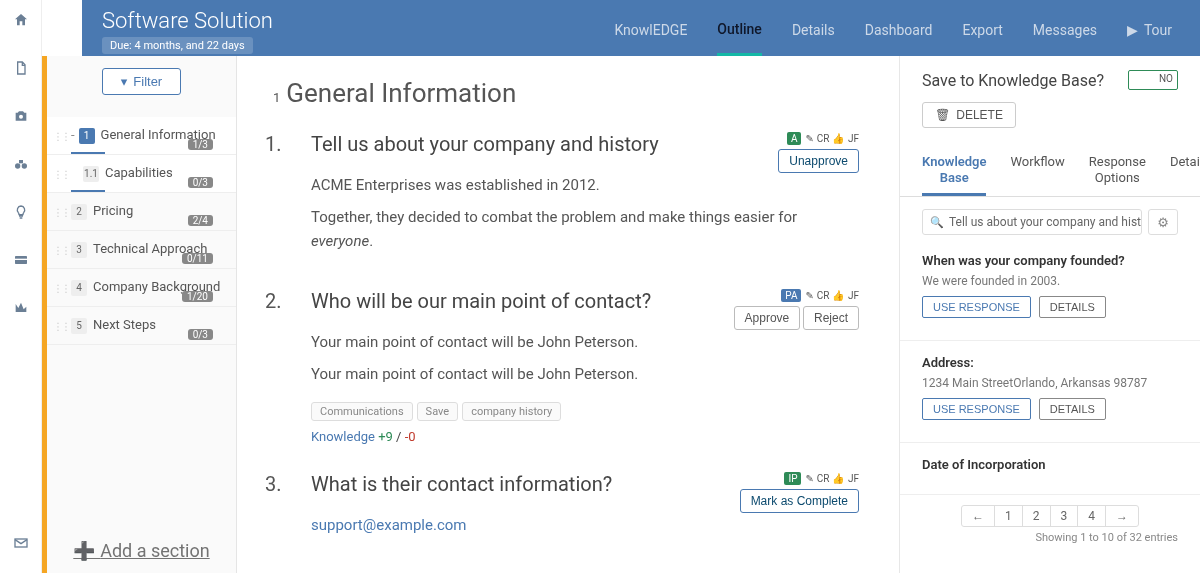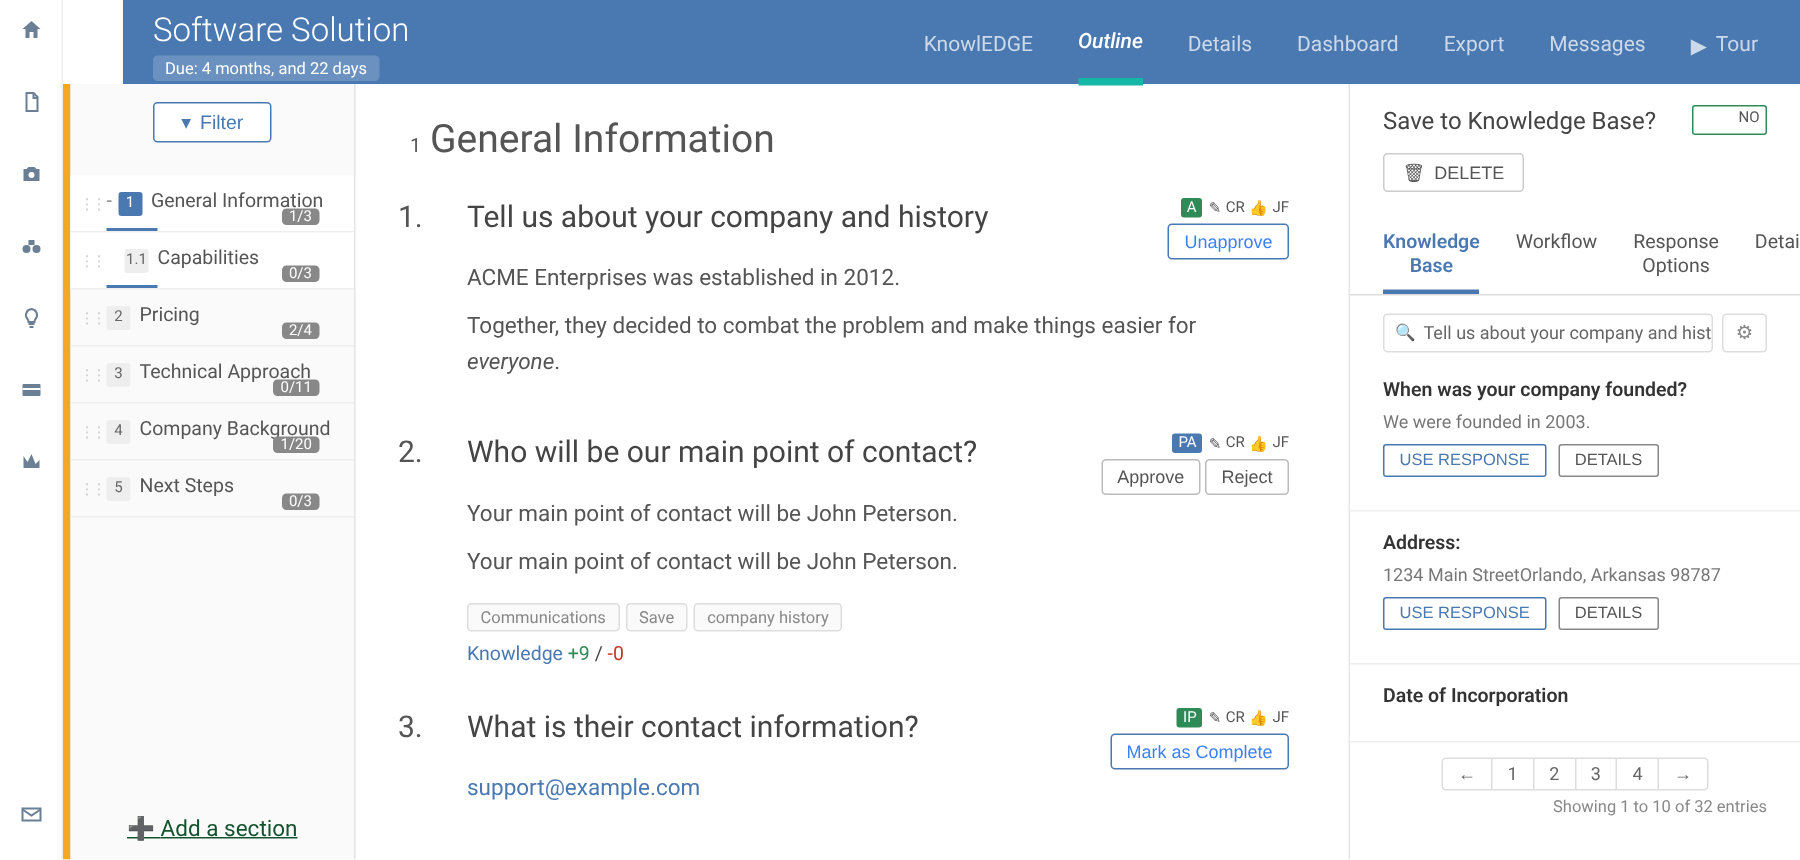--- a/index.html
+++ b/index.html
@@ -9,56 +9,56 @@
   
   .rail { width:42px; background:#fff; border-right:1px solid #eee; display:flex; flex-direction:column; align-items:center; gap:28px; padding-top:10px; }
   .rail .ico { width:20px; height:20px; color:#6b7f95; display:flex; align-items:center; justify-content:center; cursor:pointer; }
 
   
   .hdr { position:absolute; left:42px; top:0; right:0; height:56px; background:#4a79b1; color:#fff; display:flex; align-items:flex-start; padding:8px 28px 0 20px;margin-left:40px; }
   .hdr-title { font-size:22px; font-weight:300; }
   .hdr-due { margin-top:4px; display:inline-block; background:rgba(255,255,255,0.18); font-size:11px; padding:2px 8px; border-radius:3px; }
   .hdr-tabs { margin-left:auto; display:flex; gap:30px; align-items:center; font-size:14px; height:100%; padding-top:12px; }
   .hdr-tab { color:#cdd9e8; cursor:pointer; padding-bottom:16px; }
-  .hdr-tab.active { color:#ffffff; border-bottom:5px solid #14b8a6; font-weight:500;font-style:italic; }
+  .hdr-tab.active { color:#0f172a; border-bottom:3px solid #14b8a6; font-weight:500; }
   .tour-btn { display:flex; align-items:center; gap:6px; color:#cdd9e8; cursor:pointer; padding-bottom:16px; }
 
   
   .main { position:absolute; top:56px; left:42px; right:0; bottom:0; display:flex; }
   .orange-strip { width:5px; background:#f5a623; }
   .sidebar { width:190px; background:#fafafa; border-right:1px solid #e5e5e5; display:flex; flex-direction:column; padding-top:12px; }
   .filter-btn { align-self:center; border:1px solid #4a79b1; color:#4a79b1; background:#fff; padding:5px 18px; font-size:13px; border-radius:3px; cursor:pointer; display:flex; gap:6px; align-items:center; }
   .nav-list { margin-top:22px; }
   .nav-item { position:relative; padding:10px 10px 10px 24px; font-size:13px; color:#555; border-bottom:1px solid #eee; cursor:pointer; }
   .nav-item .drag { position:absolute; left:6px; top:50%; transform:translateY(-50%); color:#ccc; font-size:10px; letter-spacing:-2px;}
   .nav-item .num { display:inline-block; min-width:16px; height:16px; line-height:16px; text-align:center; font-size:10px; border-radius:2px; margin-right:6px; color:#666; background:#eee;}
   .nav-item.active { background:#fff; }
   .nav-item.active .num { background:#4a79b1; color:#fff; }
   .nav-item.sub { padding-left:36px; background:#fff;}
   .nav-item .badge { position:absolute; right:23px; bottom:4px; background:#888; color:#fff; font-size:10px; padding:0 5px; border-radius:3px; }
   .nav-item .underline{ position:absolute; left:24px; bottom:0; width:34px; height:2px; background:#4a79b1; }
-  .add-sec { margin-top:auto; text-align:center; padding:12px 0; color:#14532d; font-size:15px; text-decoration:underline; cursor:pointer; }
+  .add-sec { margin-top:auto; text-align:center; padding:12px 0; color:#737373; font-size:18px; text-decoration:underline; cursor:pointer; }
 
   .content { flex:1; overflow:auto; padding:20px 40px 40px 28px; border-right:1px solid #e7e7e7; position:relative; }
   .sec-title { font-size:26px; color:#555; font-weight:400; margin:2px 0 24px 8px; }
   .sec-title .smallnum{font-size:13px; vertical-align:baseline; margin-right:6px;}
   .q { display:flex; gap:22px; margin-bottom:28px; }
   .q-num { font-size:20px; color:#555; width:24px; flex-shrink:0; }
   .q-body { flex:1; }
   .q-title { font-size:20px; color:#444; font-weight:400; margin-bottom:16px; }
   .q-text { font-size:15px; color:#555; line-height:1.6; margin-bottom:8px; }
   .q-text em{font-style:italic;}
   .q-top { display:flex; }
   .q-meta { margin-left:auto; text-align:right; font-size:11px; color:#666; }
   .q-meta-row { display:flex; align-items:center; gap:4px; justify-content:flex-end; margin-bottom:4px;}
   .chip { display:inline-block; font-size:10px; color:#fff; padding:1px 4px; border-radius:2px; }
   .chip.g{background:#2e8b57;} .chip.b{background:#4a79b1;} .chip.t{background:#2e8b57;}
   .meta-icons{font-size:10px;color:#555;display:flex;gap:3px;align-items:center;}
   .btn { border:1px solid #bbb; background:#fff; color:#555; font-size:12px; padding:4px 10px; border-radius:3px; cursor:pointer; }
-  .btn.blue{border-color:#4a79b1;color:#3b82f6;}
+  .btn.blue{border-color:#4a79b1;color:#0c4a6e;}
   .tag { display:inline-block; border:1px solid #ddd; background:#fafafa; color:#888; font-size:11px; padding:2px 8px; border-radius:3px; margin-right:4px; margin-top:8px;}
   .knowledge-line{font-size:13px;margin-top:8px;}
   .knowledge-line .lbl{color:#4a79b1;} .pos{color:#2e8b57;} .neg{color:#c0392b;}
   .link{color:#4a79b1;}
 
   
   .panel { width:300px; padding:14px 22px; overflow:auto; font-size:13px; }
   .save-row{display:flex;align-items:center;gap:10px;margin-bottom:12px;}
   .save-title{font-size:16px;color:#444;}
   .toggle{border:1px solid #2e8b57;width:50px;height:20px;border-radius:2px;position:relative;font-size:10px;display:flex;align-items:flex-end;justify-content:flex-end;padding:5px 4px;color:#555;cursor:pointer;}

